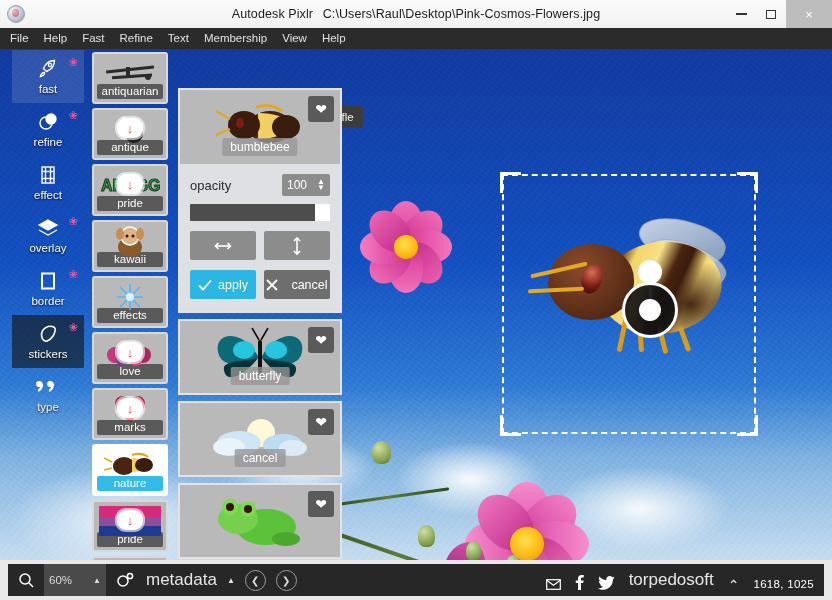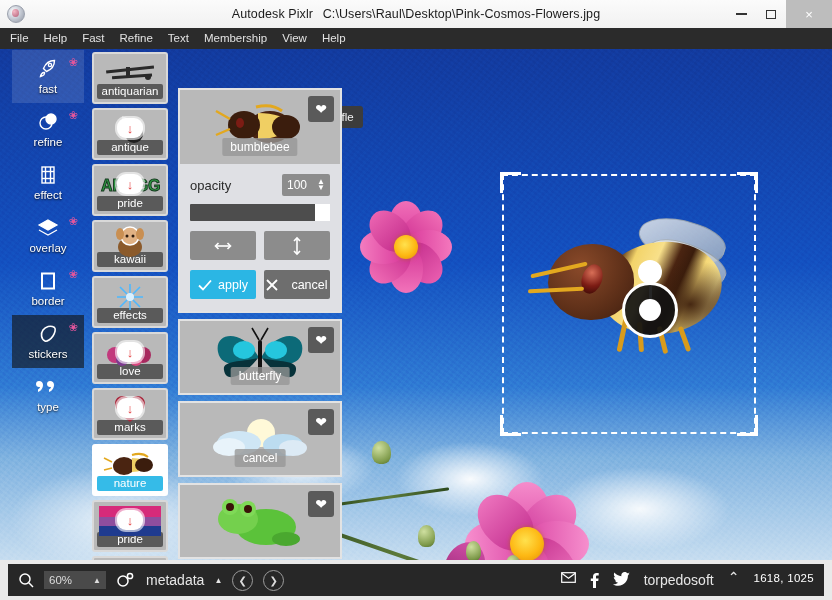--- a/index.html
+++ b/index.html
@@ -195,26 +195,26 @@
 
   
   .statusbar{
     position:absolute;left:0;top:560px;width:832px;height:40px;background:#e9e9e9;
   }
   .statusinner{
     position:absolute;left:8px;top:4px;width:816px;height:32px;background:#272727;
     display:flex;align-items:center;padding:0 10px;box-sizing:border-box;
   }
   .sb-left{display:flex;align-items:center;gap:10px;}
-  .sb-right{margin-left:auto;display:flex;align-items:flex-start;gap:14px;}
+  .sb-right{margin-left:auto;display:flex;align-items:flex-end;gap:14px;}
   .zoom-box{
-    width:62px;height:18px;background:#4a4a4a;color:#dcdcdc;font-size:11.5px;
+    width:62px;height:32px;background:#4a4a4a;color:#dcdcdc;font-size:11.5px;
     display:flex;align-items:center;justify-content:space-between;padding:8px 5px;box-sizing:border-box;
   }
-  .sb-text{color:#e6e6e6;font-size:14px;}
+  .sb-text{color:#e6e6e6;font-size:17px;}
   .circ-btn{
     width:19px;height:19px;border-radius:50%;border:1px solid #9c9c9c;color:#dcdcdc;
     display:flex;align-items:center;justify-content:center;font-size:10px;
   }
   .sb-icon{color:#ffffff;display:flex;align-items:center;}
   .coords{color:#ffffff;font-size:11.5px;letter-spacing:.3px;}
   svg{display:block;}
 </style>
 </head>
 <body>

